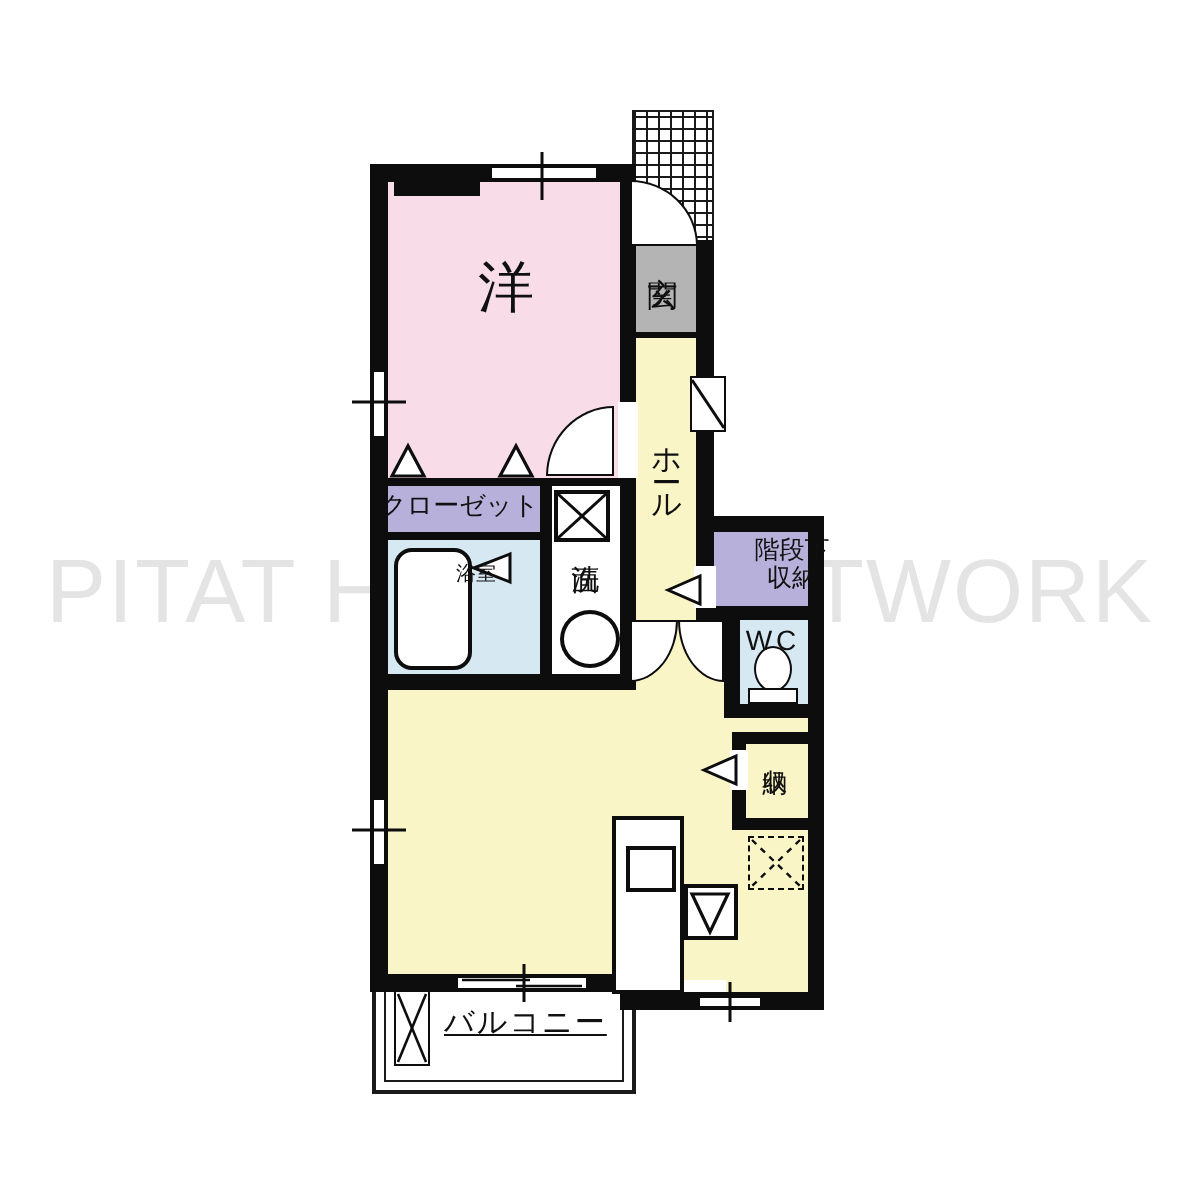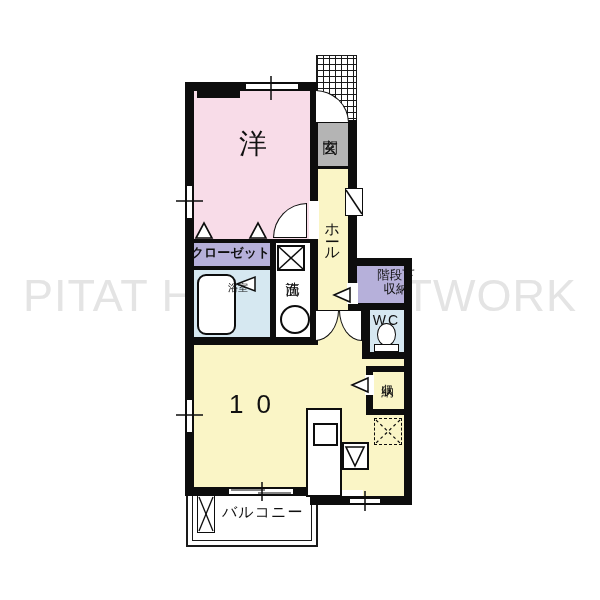--- a/index.html
+++ b/index.html
@@ -129,27 +129,26 @@
     <polygon points="352,385 368,378 368,392" fill="#ffffff" stroke="#0d0d0d" stroke-width="1.5"></polygon>
 
     <line x1="346" y1="190" x2="362" y2="214" stroke="#0d0d0d" stroke-width="1.5"></line>
   </svg>
 
   <div class="lbl" style="left:193px;top:128px;width:120px;text-align:center;">
     <div style="font-size:28px;">洋</div>
   </div>
   <div class="lbl vert" style="left:322px;top:127px;font-size:15px;letter-spacing:2px;">玄関</div>
   <div class="lbl vert" style="left:324px;top:213px;font-size:15px;letter-spacing:3px;">ホール</div>
-  <div class="lbl" style="left:190px;top:246px;width:81px;text-align:center;font-size:13px;font-weight:bold;">クローゼット</div>
+  <div class="lbl" style="left:190px;top:246px;width:81px;text-align:left;font-size:13px;">クローゼット</div>
   <div class="lbl" style="left:228px;top:282px;font-size:10px;">浴室</div>
   <div class="lbl vert" style="left:285px;top:271px;font-size:14px;letter-spacing:2px;">洗面</div>
   <div class="lbl" style="left:371px;top:268px;width:50px;text-align:center;font-size:12.5px;">
     <div>階段下</div>
     <div>収納</div>
   </div>
   <div class="lbl" style="left:368px;top:312px;width:37px;text-align:center;font-size:14px;letter-spacing:2px;">WC</div>
   <div class="lbl vert" style="left:380px;top:374px;font-size:12.5px;letter-spacing:1px;">収納</div>
   <div class="lbl" style="left:190px;top:384px;width:120px;text-align:center;">
-    <div style="font-size:26px;letter-spacing:13px;padding-left:13px;margin-top:6px;">10</div>
   </div>
-  <div class="lbl" style="left:222px;top:503px;font-size:15px;letter-spacing:1px;z-index:8;">バルコニー</div>
+  <div class="lbl" style="left:222px;top:503px;font-size:15px;letter-spacing:1px;z-index:8;text-decoration:underline;">バルコニー</div>
 
 </div>
 
 </body></html>

